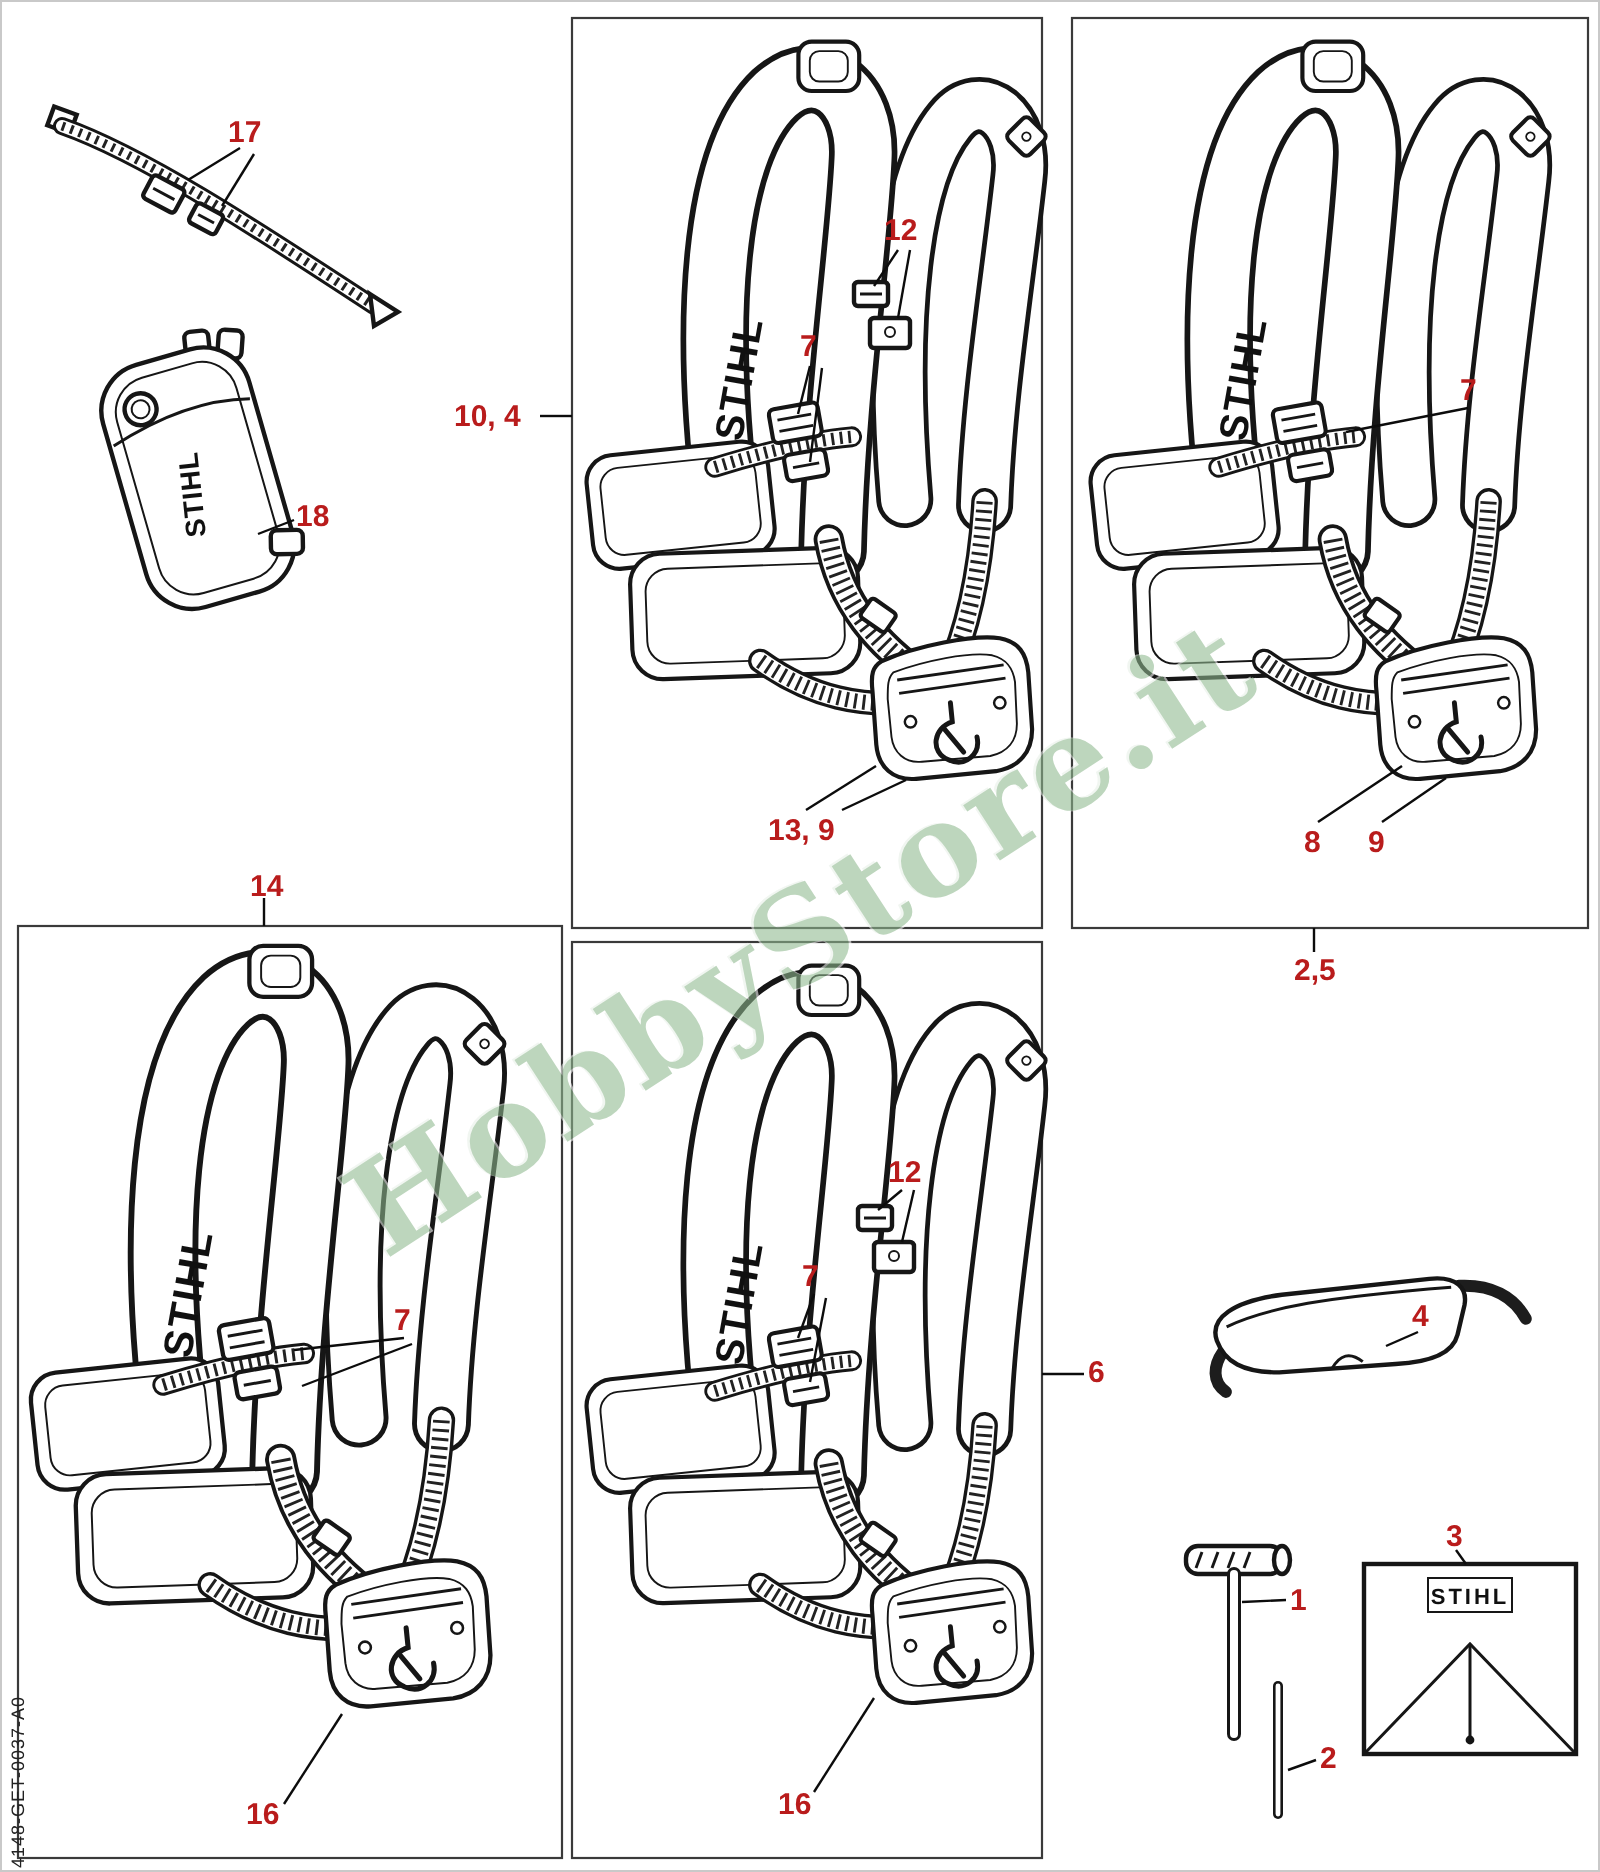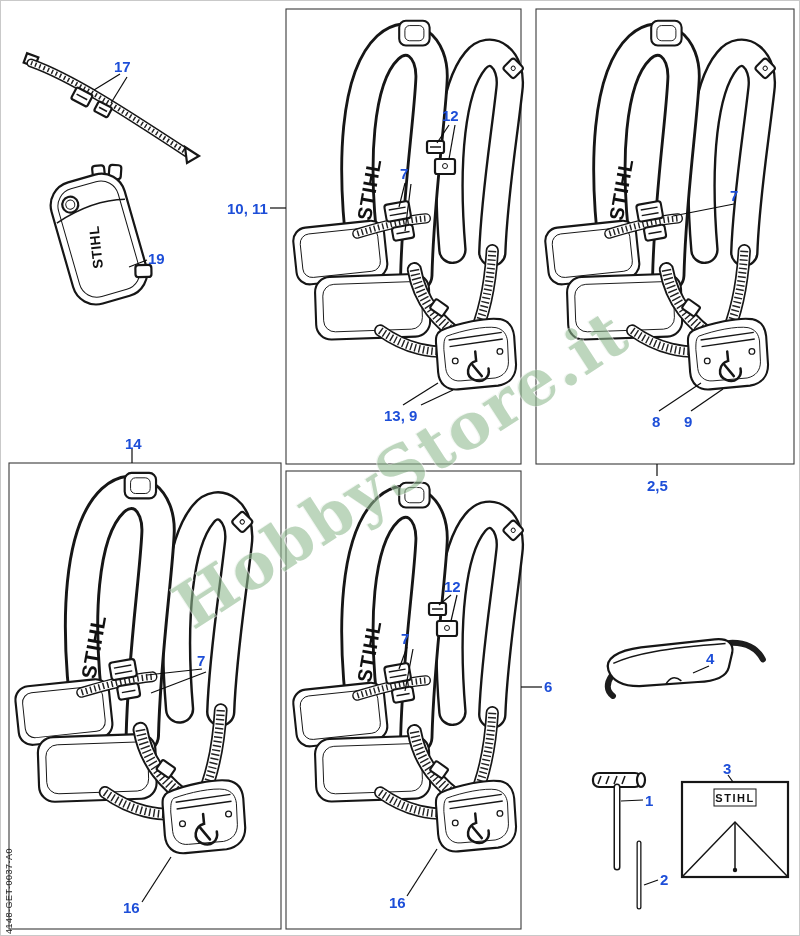--- a/index.html
+++ b/index.html
@@ -3,21 +3,21 @@
 <meta charset="utf-8">
 <style>
   html,body{margin:0;padding:0;background:#e9e9e9;}
   .page{
     position:relative;width:800px;height:936px;background:#ffffff;
     font-family:"Liberation Sans",sans-serif;overflow:hidden;margin:0 auto;
     border:1px solid #c9c9c9;box-sizing:border-box;
   }
   .art{position:absolute;left:0;top:0;}
   .callout{
-    position:absolute;font-weight:bold;font-size:15px;color:#1d4ed8;
+    position:absolute;font-weight:bold;font-size:15px;color:#b91c1c;
     white-space:nowrap;line-height:1;
   }
   .watermark{
     position:absolute;left:400px;top:468px;
     transform:translate(-50%,-50%) rotate(-33deg);
     font-family:"DejaVu Serif",serif;font-weight:bold;font-size:64px;
     color:#8fb98f;opacity:.58;letter-spacing:2px;white-space:nowrap;
     text-shadow:1px 1px 0 #ffffff,-1px -1px 0 #e8f0e8;
     pointer-events:none;z-index:5;
   }
@@ -223,22 +223,22 @@
       <path class="lead" d="M406,895 L436,848"></path>
       <path class="lead" d="M541,686 L520,686"></path>
       <path class="lead" d="M708,665 L692,672"></path>
       <path class="lead" d="M642,799 L620,800"></path>
       <path class="lead" d="M657,879 L643,884"></path>
       <path class="lead" d="M727,774 L732,781"></path>
     </g>
   </svg>
 
   <span class="callout" style="left:113px;top:58px">17</span>
-  <span class="callout" style="left:147px;top:250px">19</span>
-  <span class="callout" style="left:226px;top:200px">10, 11</span>
+  <span class="callout" style="left:147px;top:250px">18</span>
+  <span class="callout" style="left:226px;top:200px">10, 4</span>
   <span class="callout" style="left:441px;top:107px">12</span>
   <span class="callout" style="left:399px;top:165px">7</span>
   <span class="callout" style="left:383px;top:407px">13, 9</span>
   <span class="callout" style="left:729px;top:187px">7</span>
   <span class="callout" style="left:651px;top:413px">8</span>
   <span class="callout" style="left:683px;top:413px">9</span>
   <span class="callout" style="left:646px;top:477px">2,5</span>
   <span class="callout" style="left:124px;top:435px">14</span>
   <span class="callout" style="left:196px;top:652px">7</span>
   <span class="callout" style="left:122px;top:899px">16</span>

